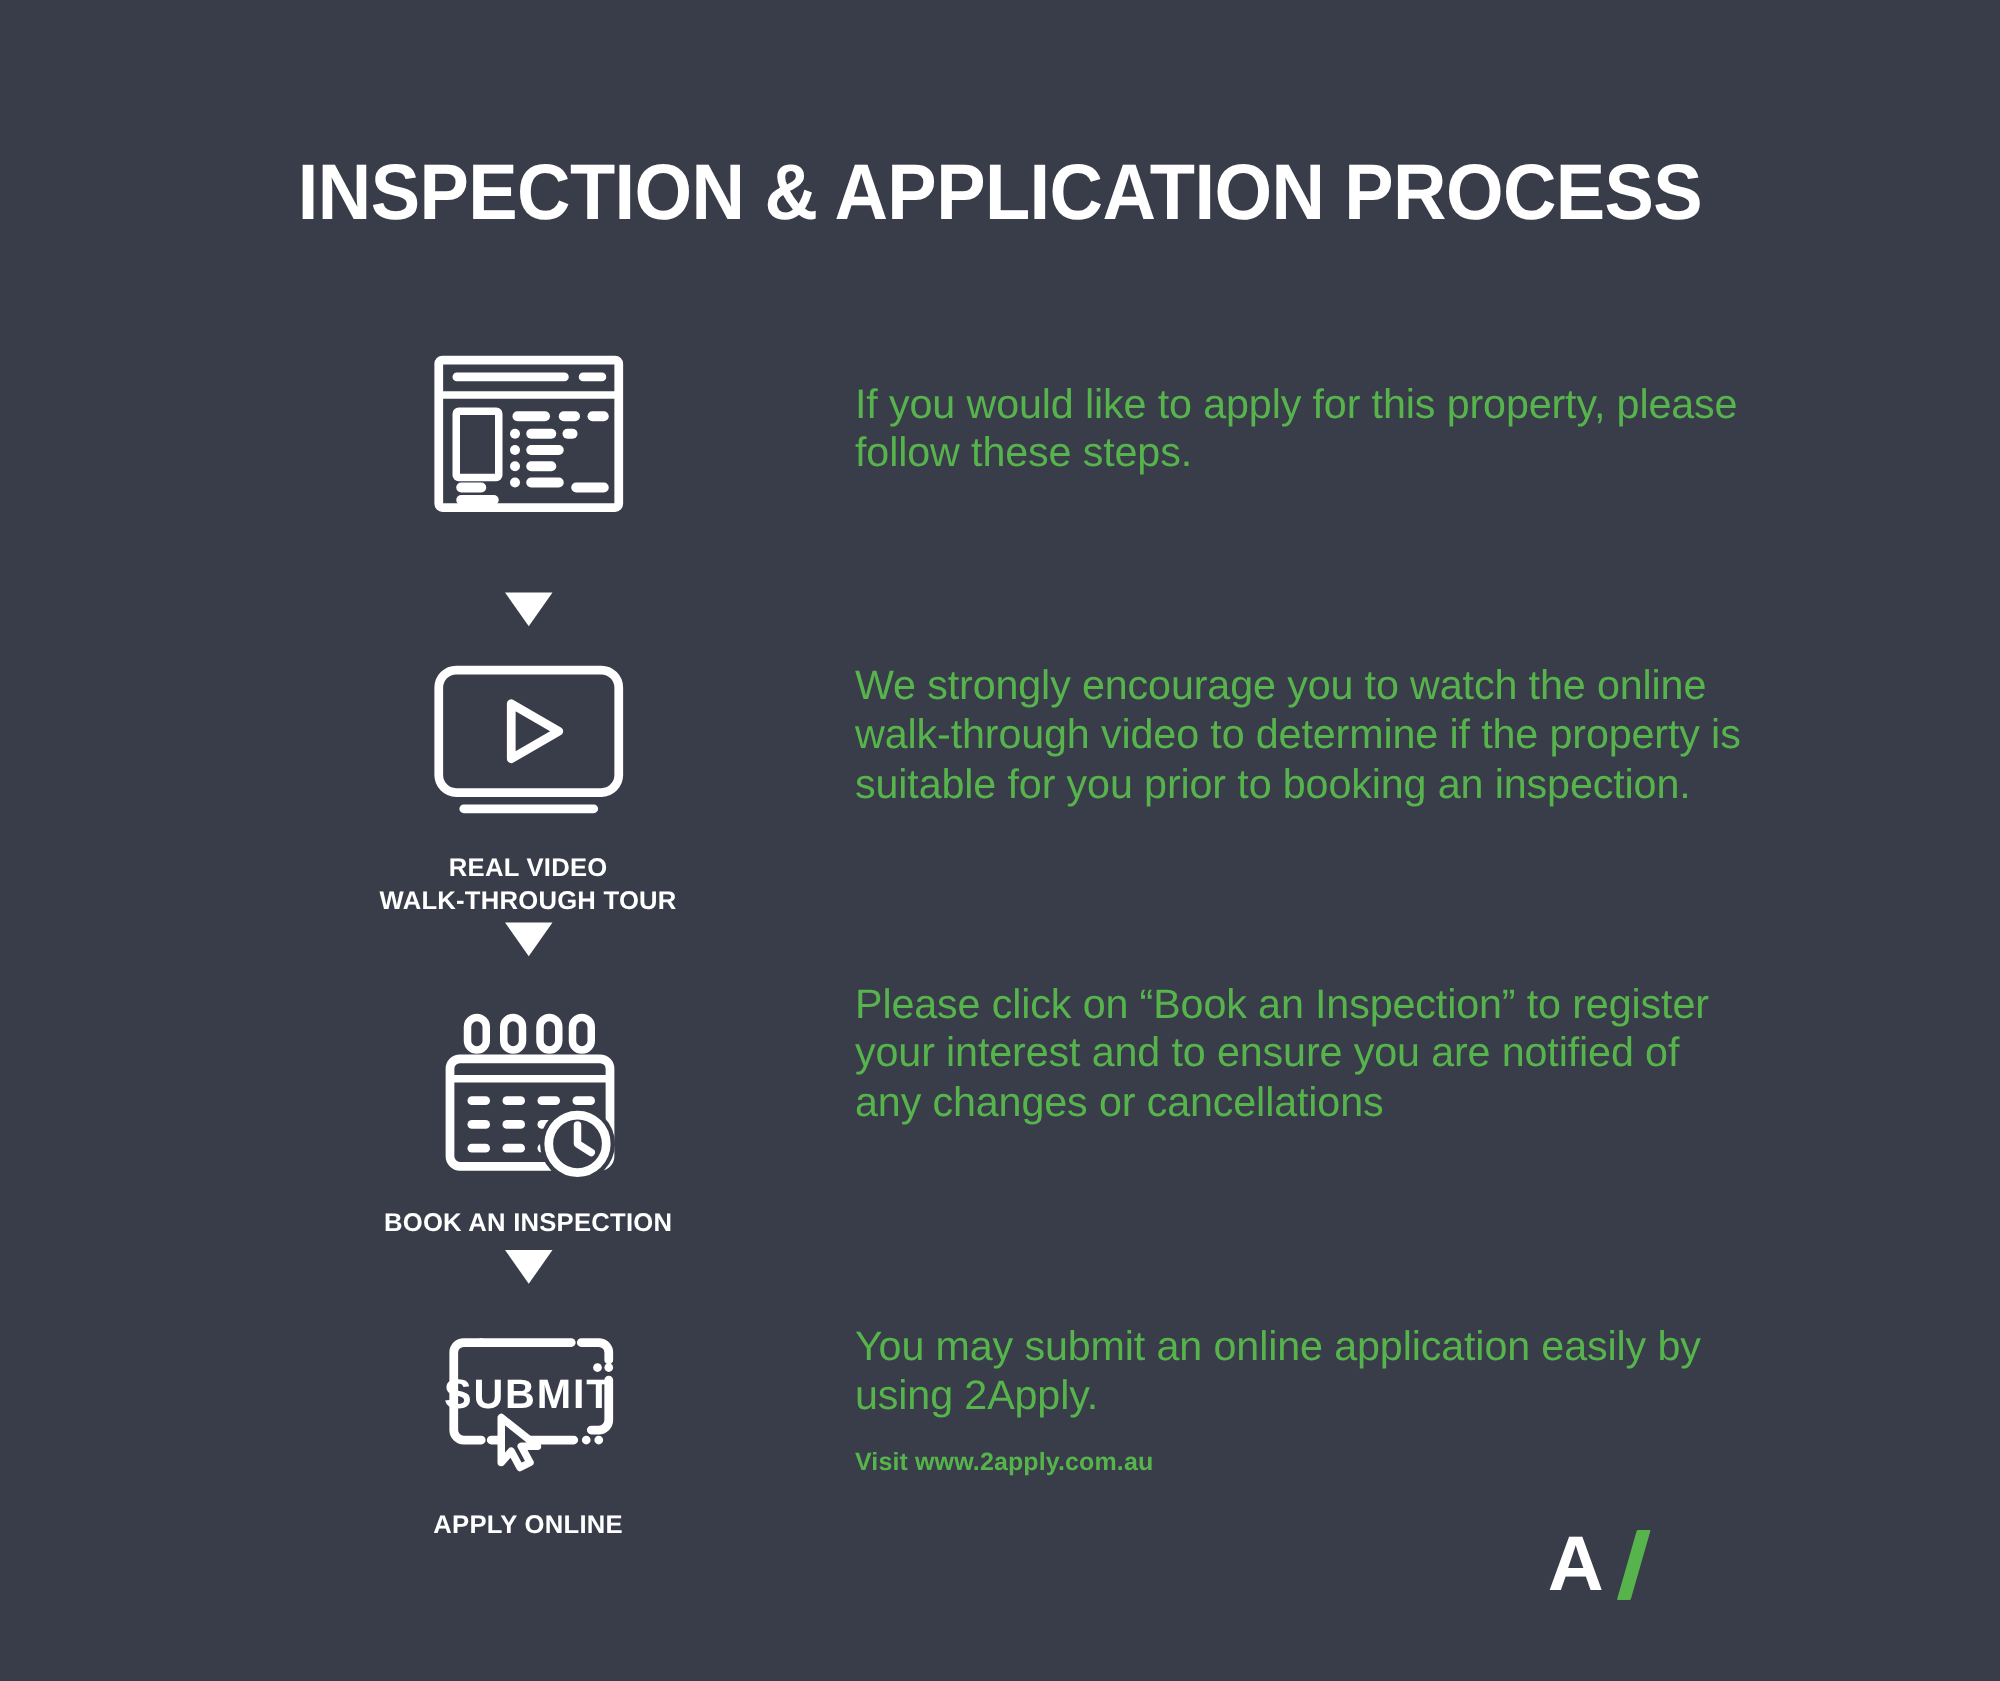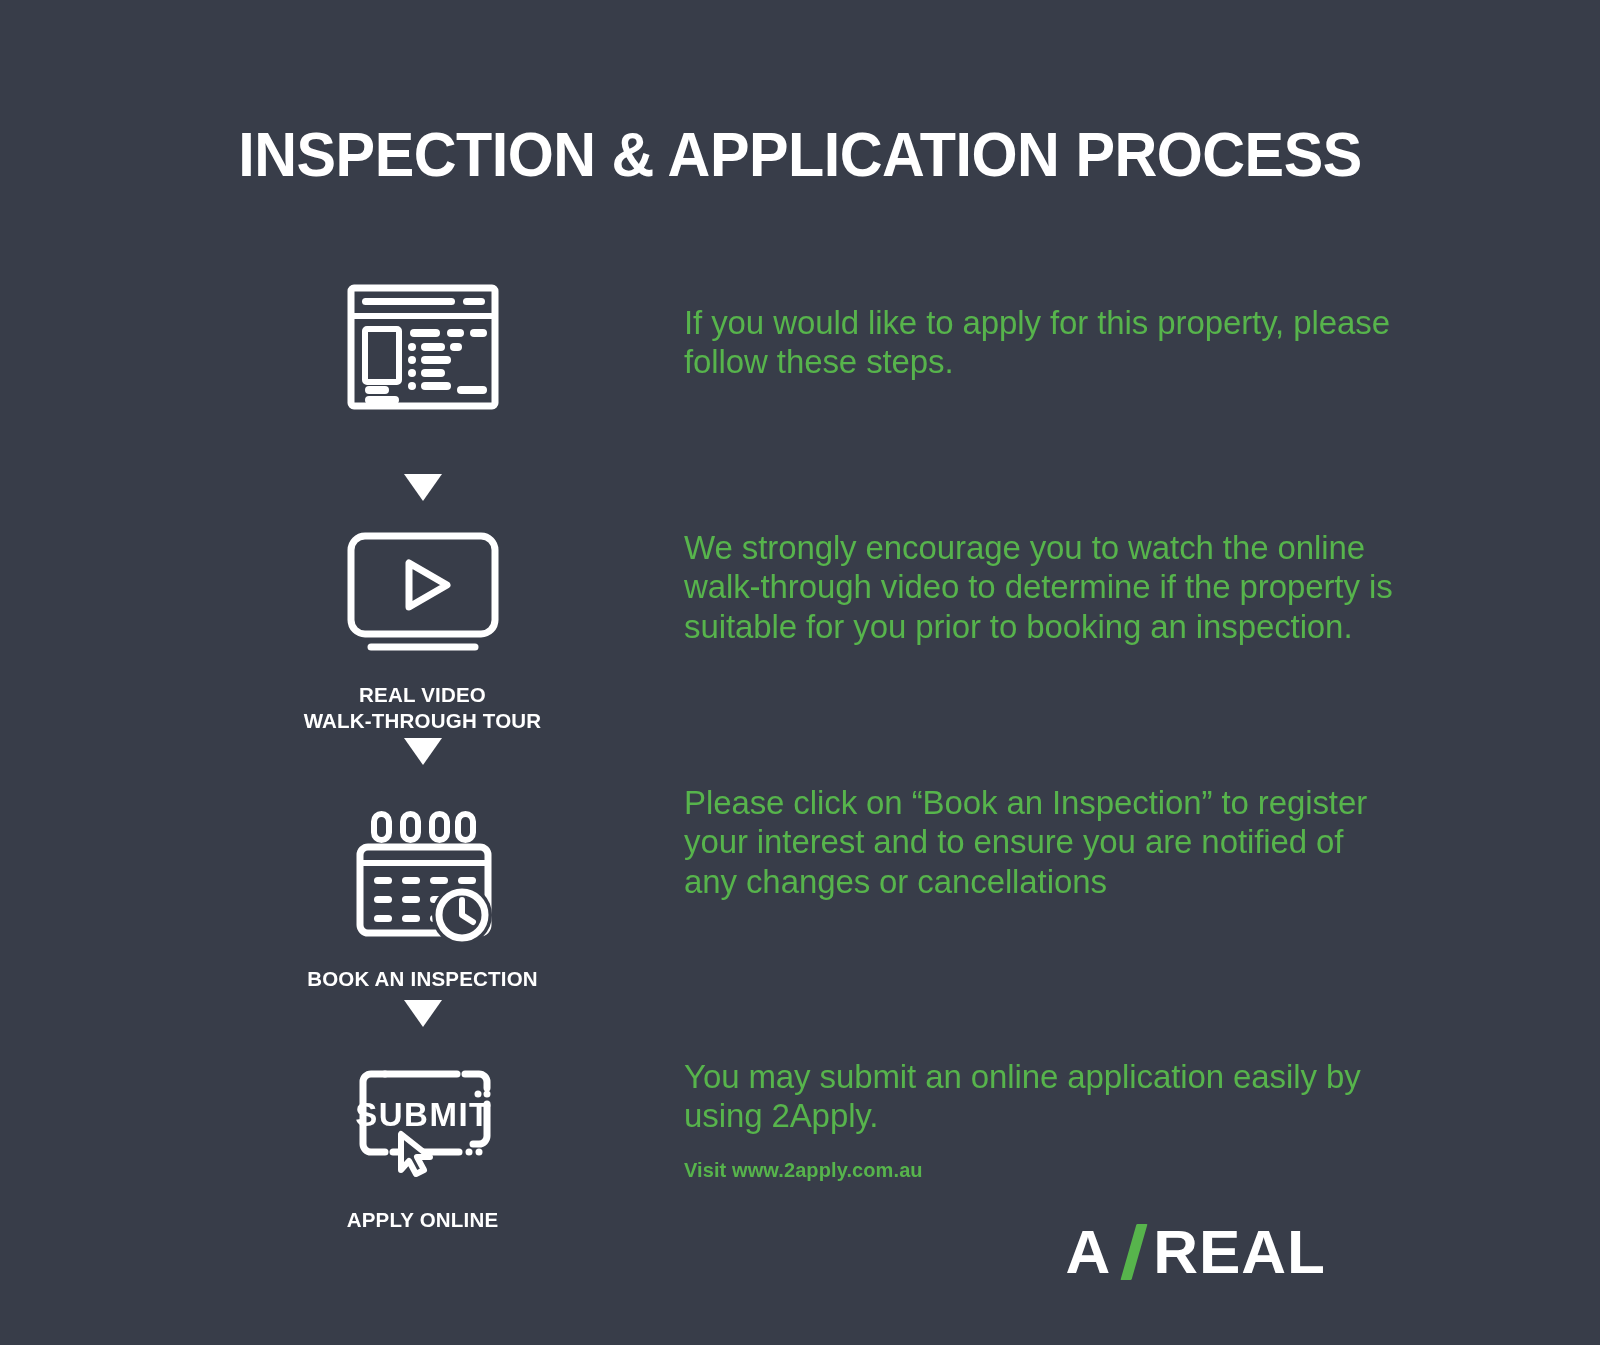--- a/index.html
+++ b/index.html
@@ -267,16 +267,15 @@
 
   <div class="copy" id="copy-1">If you would like to apply for this property, please follow these steps.</div>
   <div class="copy" id="copy-3">Please click on “Book an Inspection” to register your interest and to ensure you are notified of any changes or cancellations</div>
   <div class="copy" id="copy-2">We strongly encourage you to watch the online walk-through video to determine if the property is suitable for you prior to booking an inspec­tion.</div>
   <div class="copy" id="copy-4">You may submit an online application easily by using 2Apply.</div>
   <div id="copy-visit">Visit www.2apply.com.au</div>
 
   <div id="logo">
     <span>A</span>
     <span class="slash"></span>
-    <span>REAL</span>
   </div>
 
 </div>
 
 </body></html>

